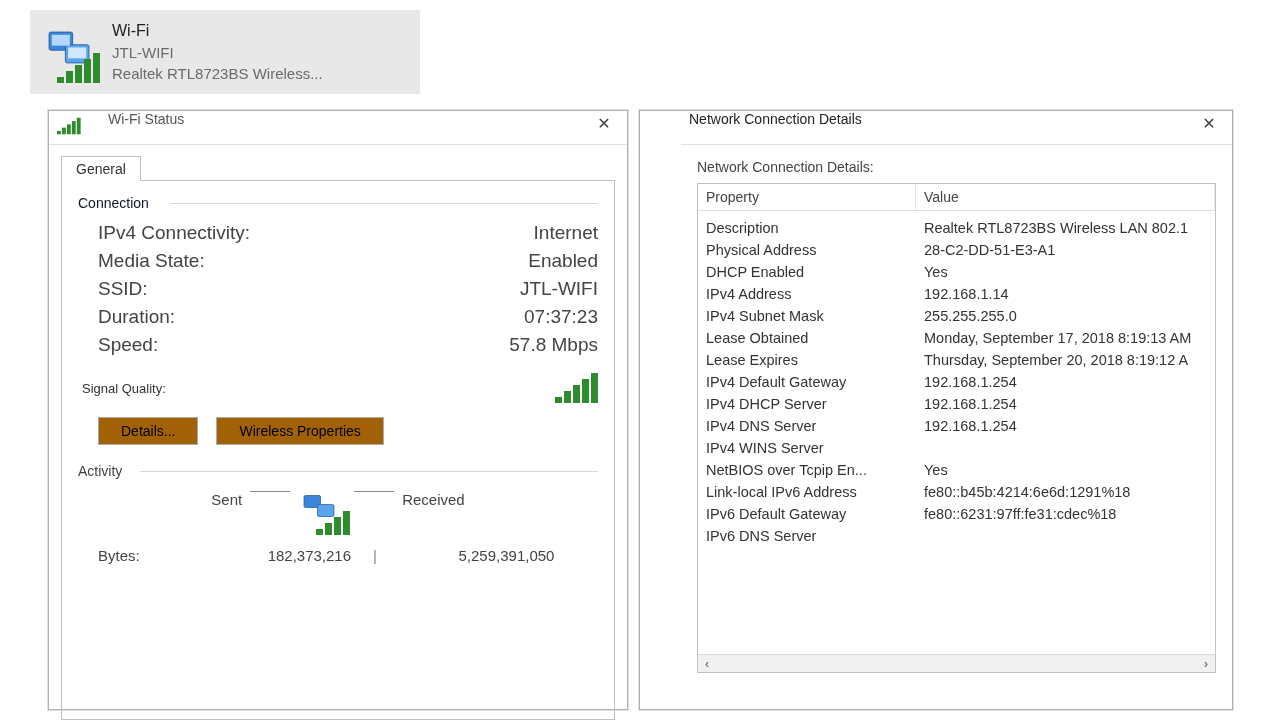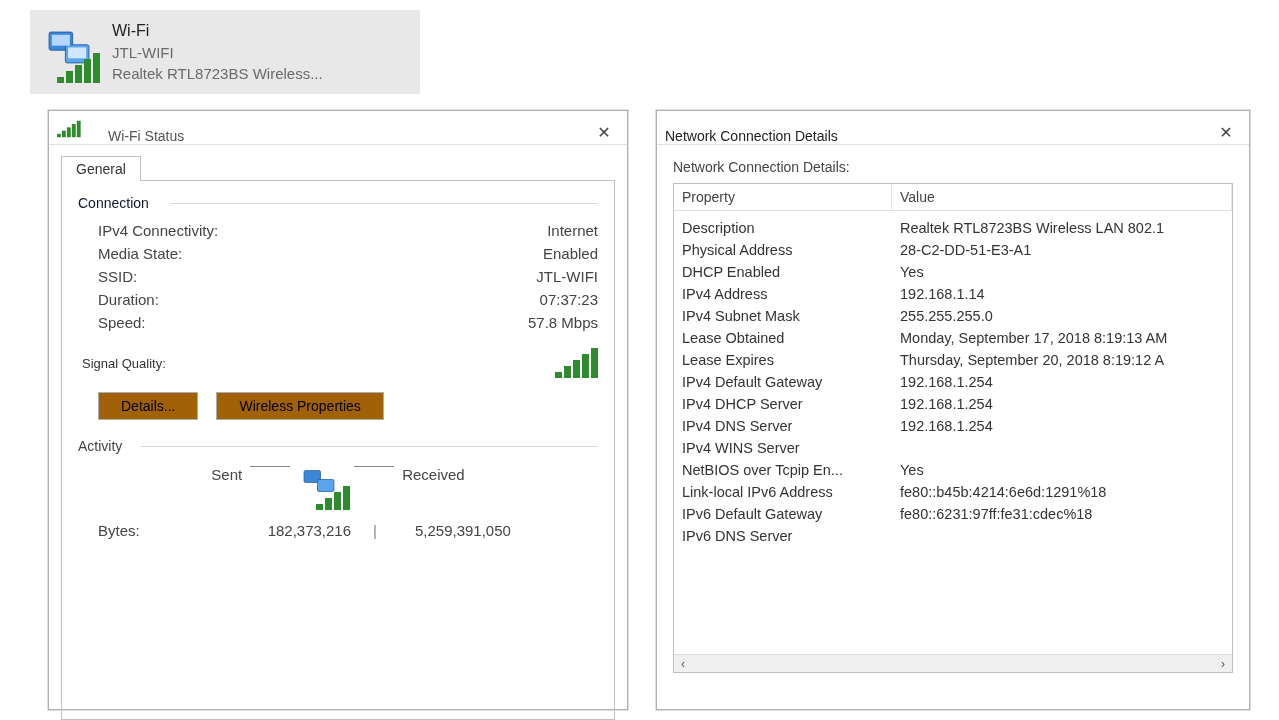--- a/index.html
+++ b/index.html
@@ -10,59 +10,59 @@
 .adapter-icon { width: 58px; height: 58px; margin-right: 14px; position: relative; }
 .adapter-icon svg { width: 100%; height: 100%; }
 .signal-mini { position: absolute; bottom: -2px; right: -2px; }
 .adapter-text { display: flex; flex-direction: column; line-height: 1.4; }
 .adapter-name { font-size: 16px; color: #222; }
 .adapter-ssid { font-size: 15px; color: #6a6a6a; }
 .adapter-desc { font-size: 15px; color: #6a6a6a; }
 
 
 .dialog { position: absolute; background: #fff; border: 1px solid #b0b0b0; box-shadow: 0 0 0 1px #e0e0e0; }
-.dialog-title { display: flex; align-items: flex-end; height: 34px; padding: 0 8px; border-bottom: 1px solid #e0e0e0; }
+.dialog-title { display: flex; align-items: flex-start; height: 34px; padding: 0 8px; border-bottom: 1px solid #e0e0e0; }
 .dialog-title .title-text { flex: 1; font-size: 14px; color: #555; }
 .dialog-title .title-icon { margin-right: 8px; }
 .close-btn { width: 30px; height: 24px; display: flex; align-items: center; justify-content: center; font-size: 16px; color: #444; cursor: pointer; }
 
 
 .wifi-status { left: 48px; top: 110px; width: 580px; height: 600px; }
 .tabs { margin: 10px 12px 0; }
 .tab { display: inline-block; border: 1px solid #c0c0c0; border-bottom: none; padding: 4px 14px; font-size: 14px; background: #fff; position: relative; top: 1px; }
 .tab-panel { border: 1px solid #c0c0c0; margin: 0 12px 12px; padding: 14px 16px; height: 540px; }
 
 .group-label { font-size: 14px; color: #0f172a; margin-bottom: 8px; position: relative; }
 .group-label::after { content: ""; position: absolute; left: 92px; right: 0; top: 50%; border-top: 1px solid #d8d8d8; }
 .conn-rows { margin-left: 20px; margin-bottom: 14px; }
-.conn-row { display: flex; justify-content: space-between; padding: 3px 0; font-size: 15px; color: #444; }
+.conn-row { display: flex; justify-content: space-between; padding: 3px 0; font-size: 19px; color: #444; }
 .conn-row .k { }
 .conn-row .v { }
 .signal-row { display: flex; justify-content: space-between; align-items: center; margin-left: 4px; margin-bottom: 14px; }
 .signal-bars { display: flex; align-items: flex-end; gap: 2px; }
 .signal-bars span { display: inline-block; width: 7px; background: #2e8b2e; }
 .signal-bars .b1 { height: 6px; } .signal-bars .b2 { height: 12px; } .signal-bars .b3 { height: 18px; } .signal-bars .b4 { height: 24px; } .signal-bars .b5 { height: 30px; }
 
 .btn-row { margin-left: 20px; display: flex; gap: 18px; margin-bottom: 18px; }
 .win-btn { border: 1px solid #adadad; background: #a16207; padding: 5px 22px; font-size: 14px; cursor: pointer; }
 
 .activity-label { font-size: 14px; color: #444; margin-bottom: 10px; position: relative; }
 .activity-label::after { content: ""; position: absolute; left: 62px; right: 0; top: 50%; border-top: 1px solid #d8d8d8; }
 .activity-visual { display: flex; align-items: flex-start; justify-content: center; gap: 8px; margin: 12px 0 16px; }
 .act-dash { width: 40px; border-top: 1px solid #888; }
 .act-text { font-size: 15px; color: #444; }
 .act-icon { position: relative; width: 48px; height: 40px; }
 .bytes-row { display: flex; align-items: center; margin-left: 20px; font-size: 15px; color: #444; }
 .bytes-row .lbl { width: 70px; }
 .bytes-row .sent { flex: 1; text-align: right; padding-right: 22px; }
 .bytes-row .divider { color: #888; }
-.bytes-row .recv { flex: 1; text-align: left; padding-left: 38px; }
-
-
-.net-details { left: 656px; top: 110px; width: 594px; height: 600px; }
+.bytes-row .recv { flex: 1; text-align: center; padding-left: 38px; }
+
+
+.net-details { left: 639px; top: 110px; width: 594px; height: 600px; padding-left: 41px; }
 .nd-body { padding: 14px 16px; }
 .nd-label { font-size: 14px; color: #444; margin-bottom: 8px; }
 .nd-table-wrap { border: 1px solid #c0c0c0; height: 490px; position: relative; overflow: hidden; }
 .nd-head { display: flex; border-bottom: 1px solid #e0e0e0; }
 .nd-head .col { padding: 5px 8px; font-size: 14px; color: #444; border-right: 1px solid #e8e8e8; }
 .nd-col-prop { width: 218px; }
 .nd-col-val { flex: 1; }
 .nd-rows { }
 .nd-row { display: flex; font-size: 14.5px; color: #333; }
 .nd-row .p { width: 218px; padding: 3px 8px; white-space: nowrap; overflow: hidden; text-overflow: ellipsis; }

